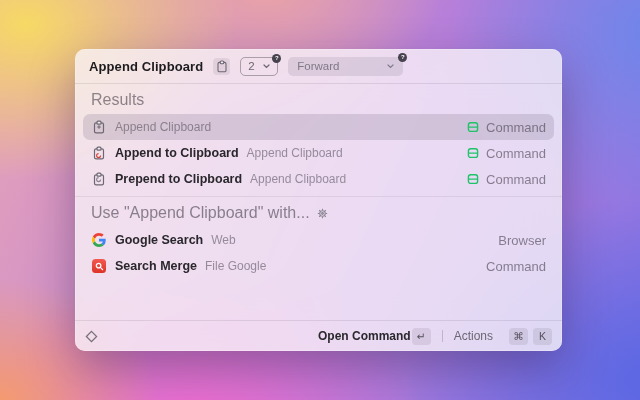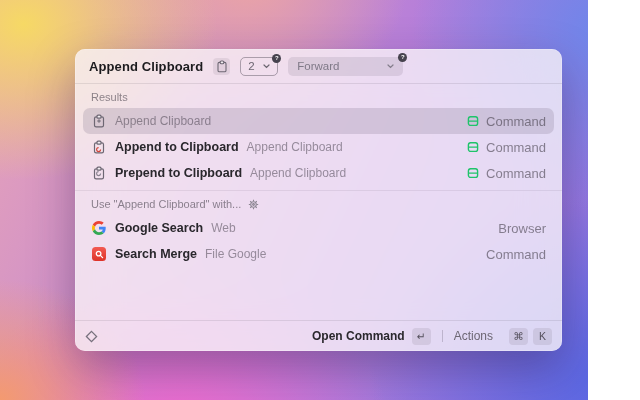--- a/index.html
+++ b/index.html
@@ -1,20 +1,20 @@
 <!DOCTYPE html>
 <html><head>
 <meta charset="utf-8">
 <style>
   * { margin:0; padding:0; box-sizing:border-box; }
   html,body { width:640px; height:400px; overflow:hidden; }
   body { font-family:"Liberation Sans", sans-serif; }
 
   .stage{
-    position:relative; width:588px; height:400px; overflow:hidden;
+    position:relative; width:640px; height:400px; overflow:hidden;
     background:
       radial-gradient(55% 65% at 4% 6%, #f6d965 0%, rgba(246,217,101,0) 60%),
       radial-gradient(45% 55% at 0% 100%, #f49a6f 0%, rgba(244,154,111,0) 55%),
       radial-gradient(60% 60% at 30% 105%, #ef6bd0 0%, rgba(239,107,208,0) 60%),
       radial-gradient(50% 60% at 42% -5%, #eba4a4 0%, rgba(235,164,164,0) 55%),
       radial-gradient(55% 75% at 103% 8%, #6e86ea 0%, rgba(110,134,234,0) 60%),
       radial-gradient(60% 70% at 102% 95%, #5a67e2 0%, rgba(90,103,226,0) 65%),
       linear-gradient(115deg, #e8a3b8 0%, #b77fd9 55%, #8773e4 100%);
   }
 
@@ -38,41 +38,41 @@
   .dd-count{ padding:0 7px; border:1.5px solid rgba(100,92,105,0.50); color:#6c6671; min-width:38px; justify-content:space-between; }
   .dd-mode{ padding:0 9px; background:rgba(128,118,138,0.18); color:#7f7987; min-width:76px; justify-content:space-between;gap:48px; }
   .dd-badge{ position:absolute; top:-4px; right:-4px; width:9px; height:9px; border-radius:50%;
      background:#46424e; color:#fff; font-size:6px; line-height:9px; text-align:center; font-weight:700; }
 
   .hr{ border:none; border-top:1px solid rgba(40,30,50,0.10); flex:none; }
 
   
   .list{ flex:1 1 auto; display:flex; flex-direction:column; padding:0 8px; overflow:hidden; }
   .sec-label{ display:flex; align-items:center; gap:7px; padding:7px 8px 5px;
-     font-size:11px; font-weight:500; color:rgba(62,56,68,0.58); }
+     font-size:16px; font-weight:500; color:rgba(62,56,68,0.58); }
   .sec-hr{ border:none; border-top:1px solid rgba(40,30,50,0.08); margin:4px -8px 0; }
 
   .row{ height:26px; display:flex; align-items:center; gap:8px; padding:0 8px; border-radius:7px; flex:none; }
   .row.sel{ background:rgba(130,118,136,0.24); }
   .row-icon{ width:16px; display:flex; align-items:center; justify-content:center; flex:none; }
   .row-title{ font-size:12.5px; font-weight:600; color:#29272c; white-space:nowrap; }
   .row-sub{ font-size:12px; color:rgba(62,56,68,0.50); white-space:nowrap; }
   .row-spacer{ flex:1 1 auto; }
   .row-acc{ font-size:13px; color:rgba(62,56,68,0.58); white-space:nowrap; }
   .acc-icon{ display:flex; align-items:center; margin-right:-1px; }
 
   .fsi-box{ width:14px; height:14px; border-radius:3.5px;
      background:linear-gradient(180deg,#f25a52,#dd3328);
      display:flex; align-items:center; justify-content:center; }
 
   
   .ftr{ margin-top:auto; flex:none; height:31px; border-top:1px solid rgba(40,30,50,0.10);
         display:flex; align-items:center; padding:0 10px; gap:8px; }
   .ftr-spacer{ flex:1 1 auto; }
-  .ftr-primary{ display:flex; align-items:center; gap:7px; cursor:default; }
+  .ftr-primary{ display:flex; align-items:center; gap:1px; cursor:default; }
   .ftr-primary-label{ font-size:12px; font-weight:600; color:#2a282d; }
   .key{ height:17px; min-width:19px; padding:0 4px; border-radius:4px;
         background:rgba(122,112,132,0.17); color:#55505c; font-size:10.5px;
         display:flex; align-items:center; justify-content:center; }
   .ftr-div{ width:1px; height:12px; background:rgba(60,50,70,0.22); margin:0 3px; }
   .ftr-actions{ display:flex; align-items:center; gap:5px; cursor:default; }
   .ftr-actions-label{ font-size:12px; color:#6d6773; margin-right:11px; }
 </style>
 </head>
 <body>

